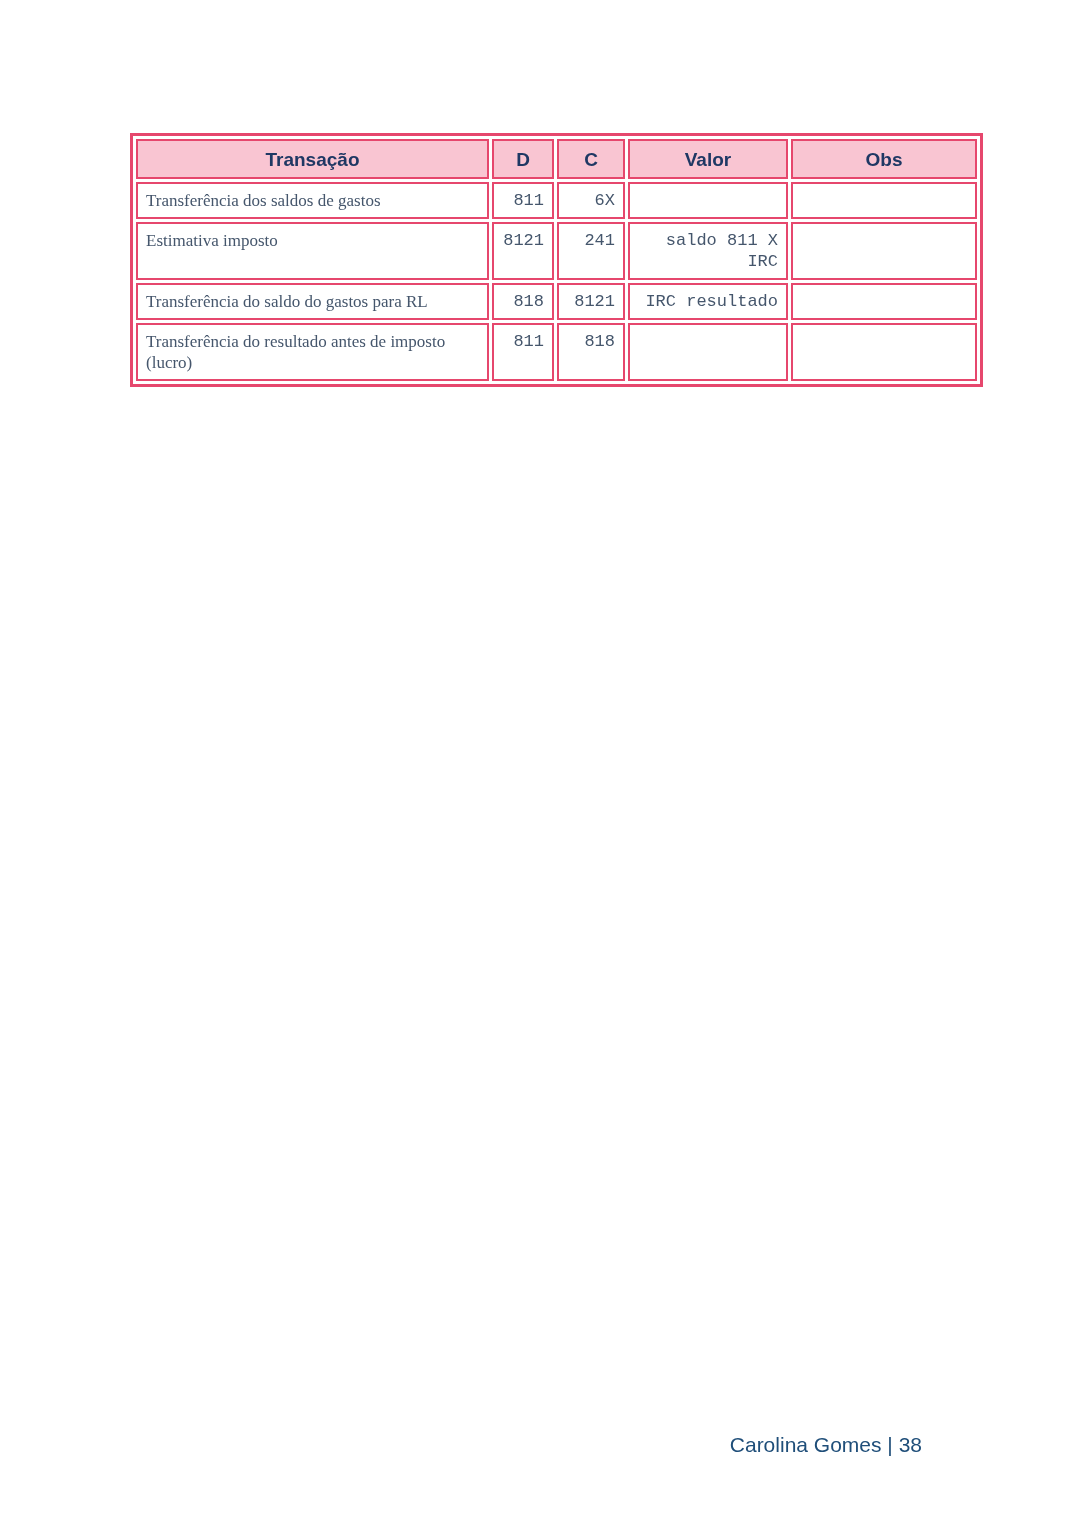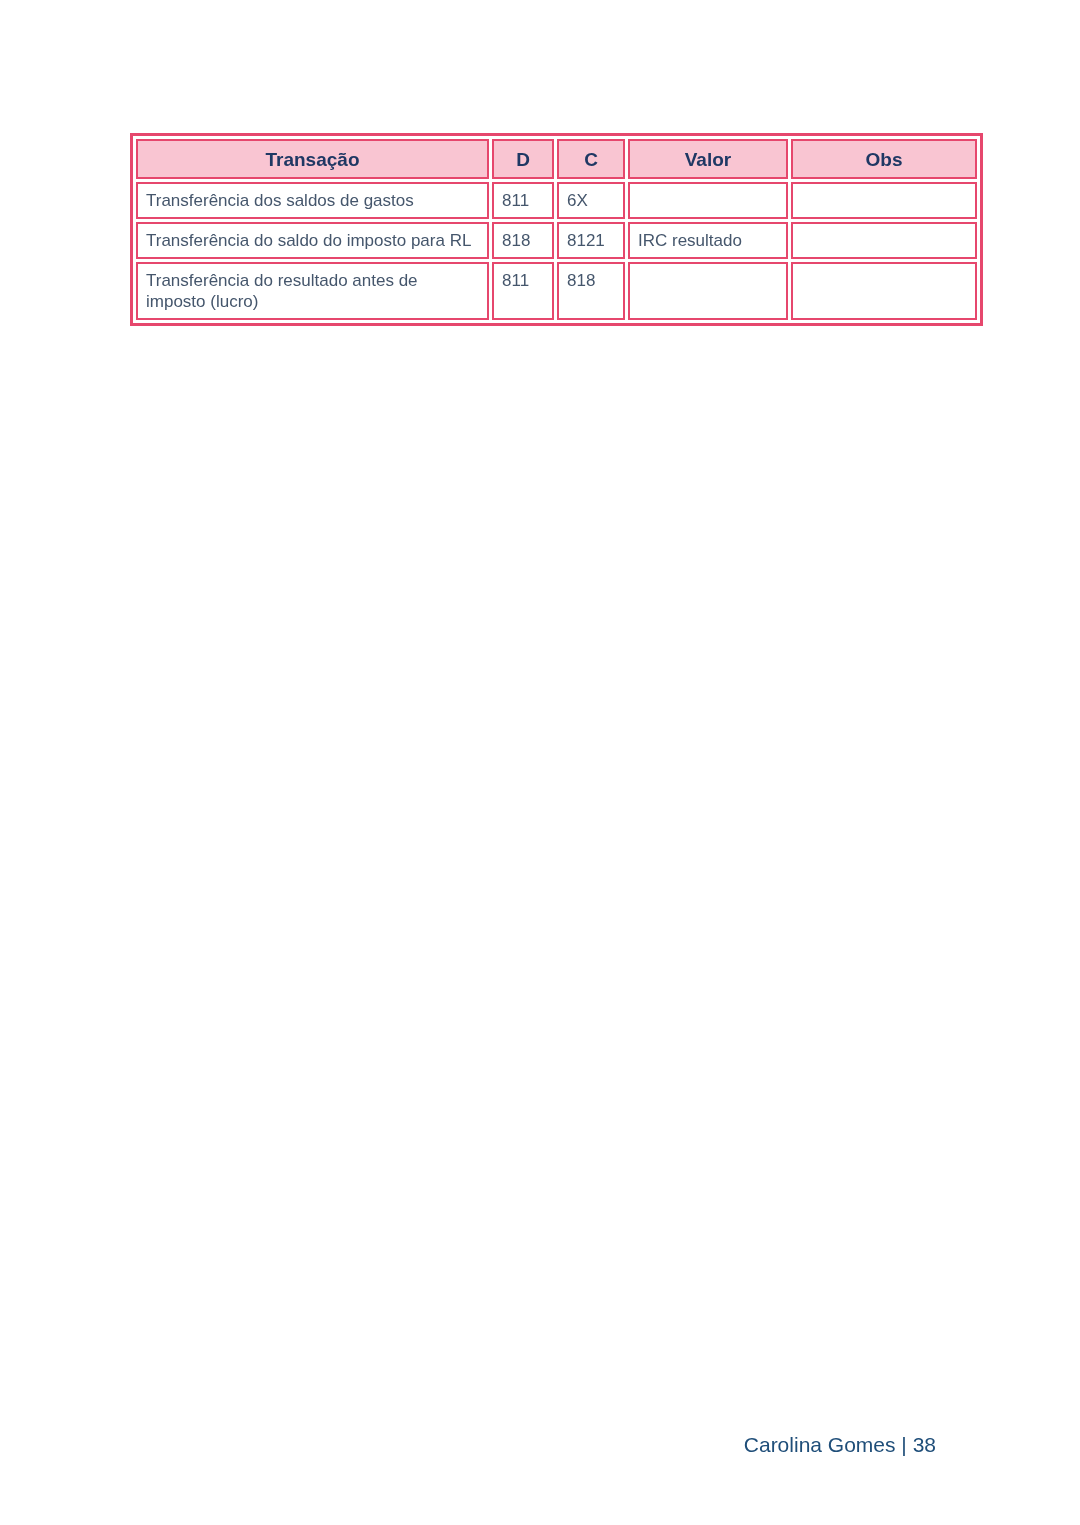--- a/index.html
+++ b/index.html
@@ -53,29 +53,31 @@
     color: var(--body-text);
     font-size: 17px;
     line-height: 21px;
     height: 33px;
     padding: 6px 8px;
   }
   td.cell-label {
     text-align: left;
     padding-left: 12px;
     padding-right: 14px;
+    font-family: Liberation Serif, serif;
   }
   td.cell-num, td.cell-valor, td.cell-obs {
-    text-align: left;
+    text-align: right;
     font-size: 15px;
+    font-family: Liberation Mono, monospace;
   }
   .footer {
     position: absolute;
     top: 1432px;
-    right: 132px;
+    right: 146px;
     color: var(--footer-text);
     font-size: 21px;
     line-height: 26px;
     white-space: nowrap;
   }
 </style>
 </head>
 <body>
 
 <div class="page">
@@ -100,21 +102,28 @@
       </thead>
       <tbody>
         <tr>
           <td class="cell-label">Transferência dos saldos de gastos</td>
           <td class="cell-num">811</td>
           <td class="cell-num">6X</td>
           <td class="cell-valor"></td>
           <td class="cell-obs"></td>
         </tr>
         <tr>
-          <td class="cell-label">Transferência do saldo do imposto para RL</td>
+          <td class="cell-label">Estimativa imposto</td>
+          <td class="cell-num">8121</td>
+          <td class="cell-num">241</td>
+          <td class="cell-valor">saldo 811 X IRC</td>
+          <td class="cell-obs"></td>
+        </tr>
+        <tr>
+          <td class="cell-label">Transferência do saldo do gastos para RL</td>
           <td class="cell-num">818</td>
           <td class="cell-num">8121</td>
           <td class="cell-valor">IRC resultado</td>
           <td class="cell-obs"></td>
         </tr>
         <tr>
           <td class="cell-label">Transferência do resultado antes de imposto (lucro)</td>
           <td class="cell-num">811</td>
           <td class="cell-num">818</td>
           <td class="cell-valor"></td>

